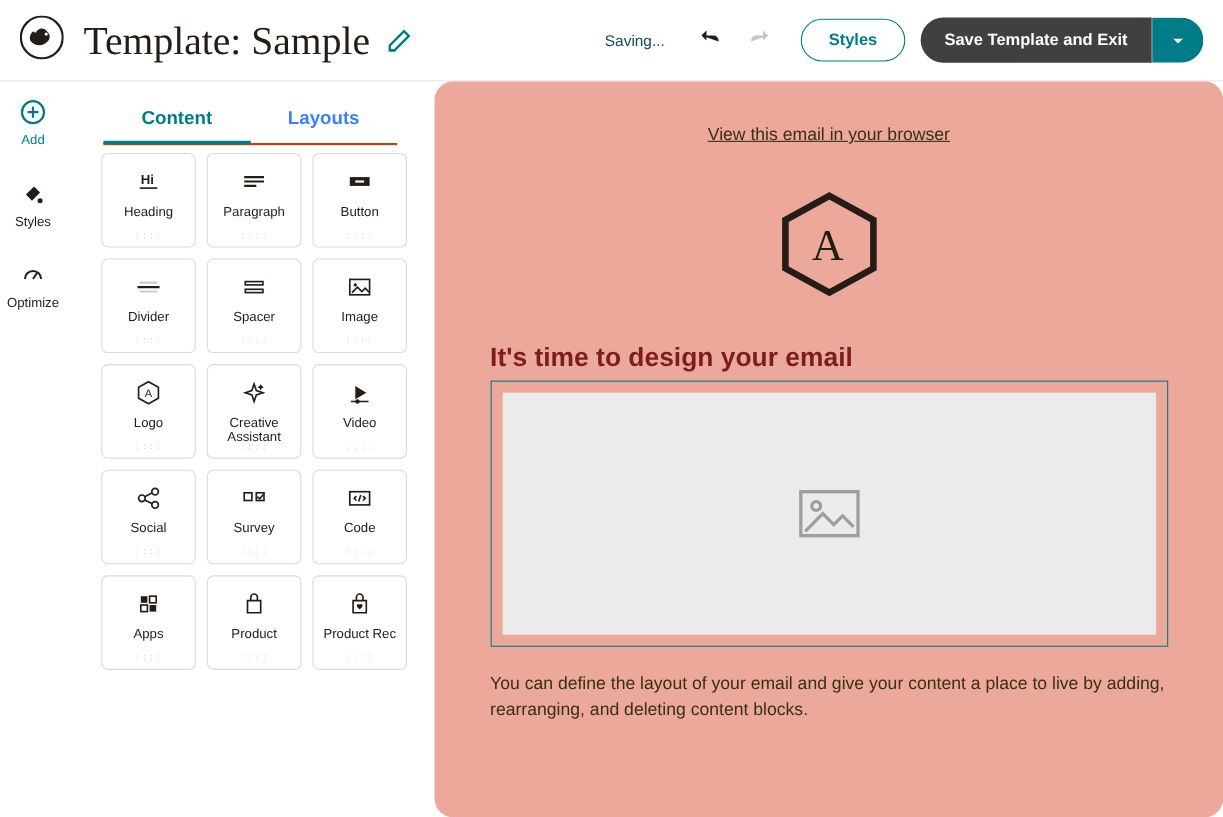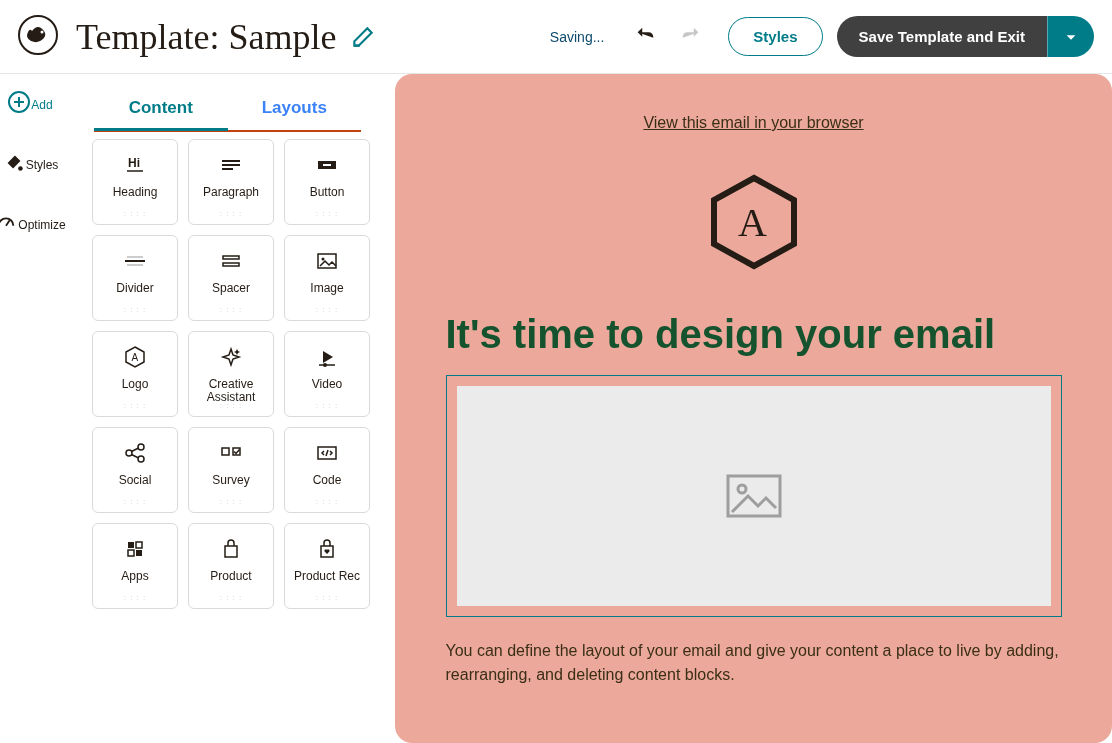--- a/index.html
+++ b/index.html
@@ -20,21 +20,21 @@
   .redo-btn svg { fill: #c6c6c6; }
   .preview-btn { border: 1px solid #007c89; color: #007c89; background:#fff; border-radius: 999px; padding: 10px 24px; font-size: 15px; font-weight:600; margin: 0 14px; cursor:pointer; }
   .save-group { display: flex; }
   .save-btn { background: #404040; color:#fff; border:none; border-radius: 999px 0 0 999px; padding: 12px 22px; font-size: 15px; font-weight:600; cursor:pointer; }
   .save-dd { background: #007c89; color:#fff; border:none; border-left:1px solid rgba(255,255,255,0.35); border-radius:0 999px 999px 0; padding: 12px 16px; cursor:pointer; display:flex; align-items:center; }
   .save-dd svg { width:14px; height:14px; fill:#fff; }
 
   
   .main { display:flex; height: calc(743px - 74px); }
   .rail { width: 60px; display:flex; flex-direction:column; align-items:center; padding-top: 16px; }
-  .rail-item { display:flex; align-items:center; margin-bottom: 30px; cursor:pointer; }
+  .rail-item { display:flex; flex-direction:column; align-items:center; margin-bottom: 30px; cursor:pointer; }
   .rail-item .rail-icon { width:24px; height:24px; display:flex; align-items:center; justify-content:center; margin-bottom:6px; }
   .rail-item .rail-label { font-size: 12px; color:#241c15; }
   .rail-item.sel .rail-label, .rail-item.sel svg { color:#007c89; stroke:#007c89; }
   .rail-item.sel { border-right: 0; }
 
   
   .panel { width: 335px; border-right:0; padding: 0 0 10px 0; }
   .tabs { display:flex; margin: 14px 34px 7px; border-bottom:2px solid #c2410c; }
   .tab { flex:1; text-align:center; padding:10px 0; font-size:17px; font-weight:600; color:#3b82f6; cursor:pointer; }
   .tab.active { color:#007c89; border-bottom:3px solid #007c89; margin-bottom:-1px; }
@@ -45,21 +45,21 @@
   .block-icon svg { width:28px; height:28px; stroke:#241c15; fill:none; stroke-width:1.5; }
   .block-label { font-size:12px; color:#241c15; margin-top:6px; text-align:center; line-height:1.1; }
   .block-dots { position:absolute; bottom:6px; color:#ccc; font-size:8px; letter-spacing:1px; }
 
   
   .canvas-area { flex:1; background:#eca99b; overflow:auto; padding: 0 0 30px 0; border-radius: 17px;}
   .canvas-inner { max-width: 700px; margin:0 auto; padding: 40px 20px 0; }
   .view-link { text-align:center; color:#3a2e17; text-decoration:underline; font-size:16px; display:block; margin-bottom: 40px; cursor:pointer; }
   .hex-logo { display:flex; justify-content:center; margin-bottom:40px; }
   .hex-logo svg { width:100px; height:100px; }
-  .headline { font-size:40px; font-weight:700; color:#14532d; margin: 10px 22px 18px; font-family: Arial, sans-serif; }
+  .headline { font-size:24px; font-weight:700; color:#7f1d1d; margin: 10px 22px 6px; font-family: Arial, sans-serif; }
   .image-drop { margin: 0 22px; border:1px solid #007c89; background:#eca99b; padding:10px; }
   .image-drop-inner { background:#ebebeb; height:220px; display:flex; align-items:center; justify-content:center; }
   .image-drop-inner svg { width:56px; height:44px; }
   .body-text { margin: 22px 22px 18px; font-size:16px; color:#3a2e17; line-height:1.5; }
 </style>
 </head>
 <body>
 
 <div class="header">
   <div class="logo-wrap">

